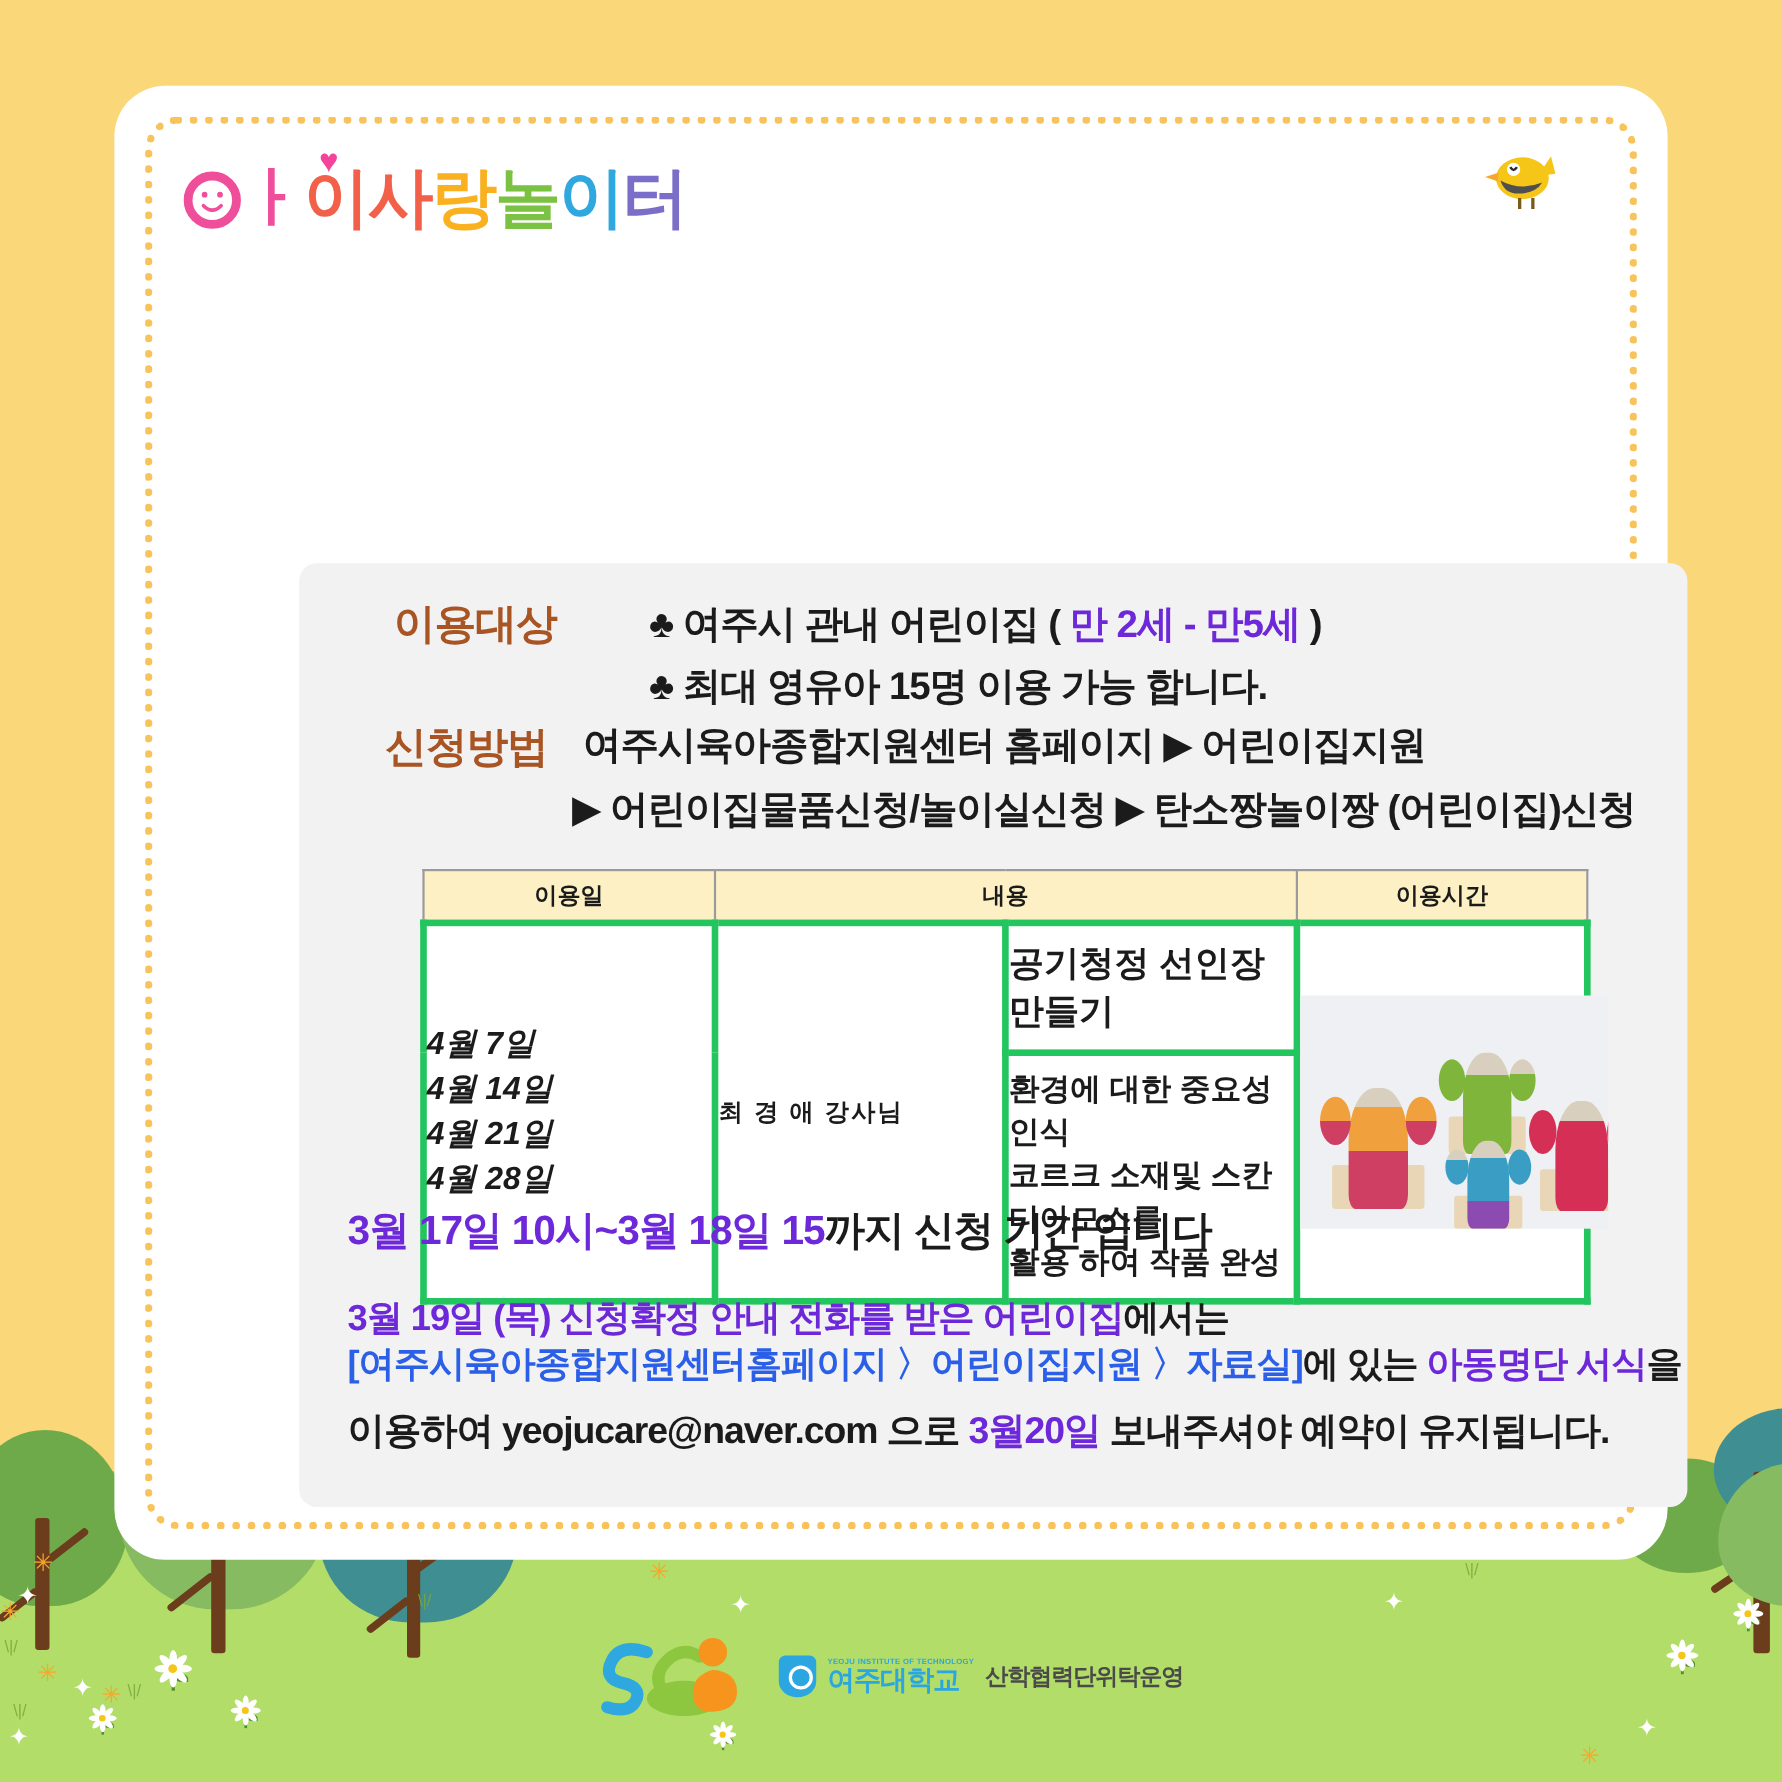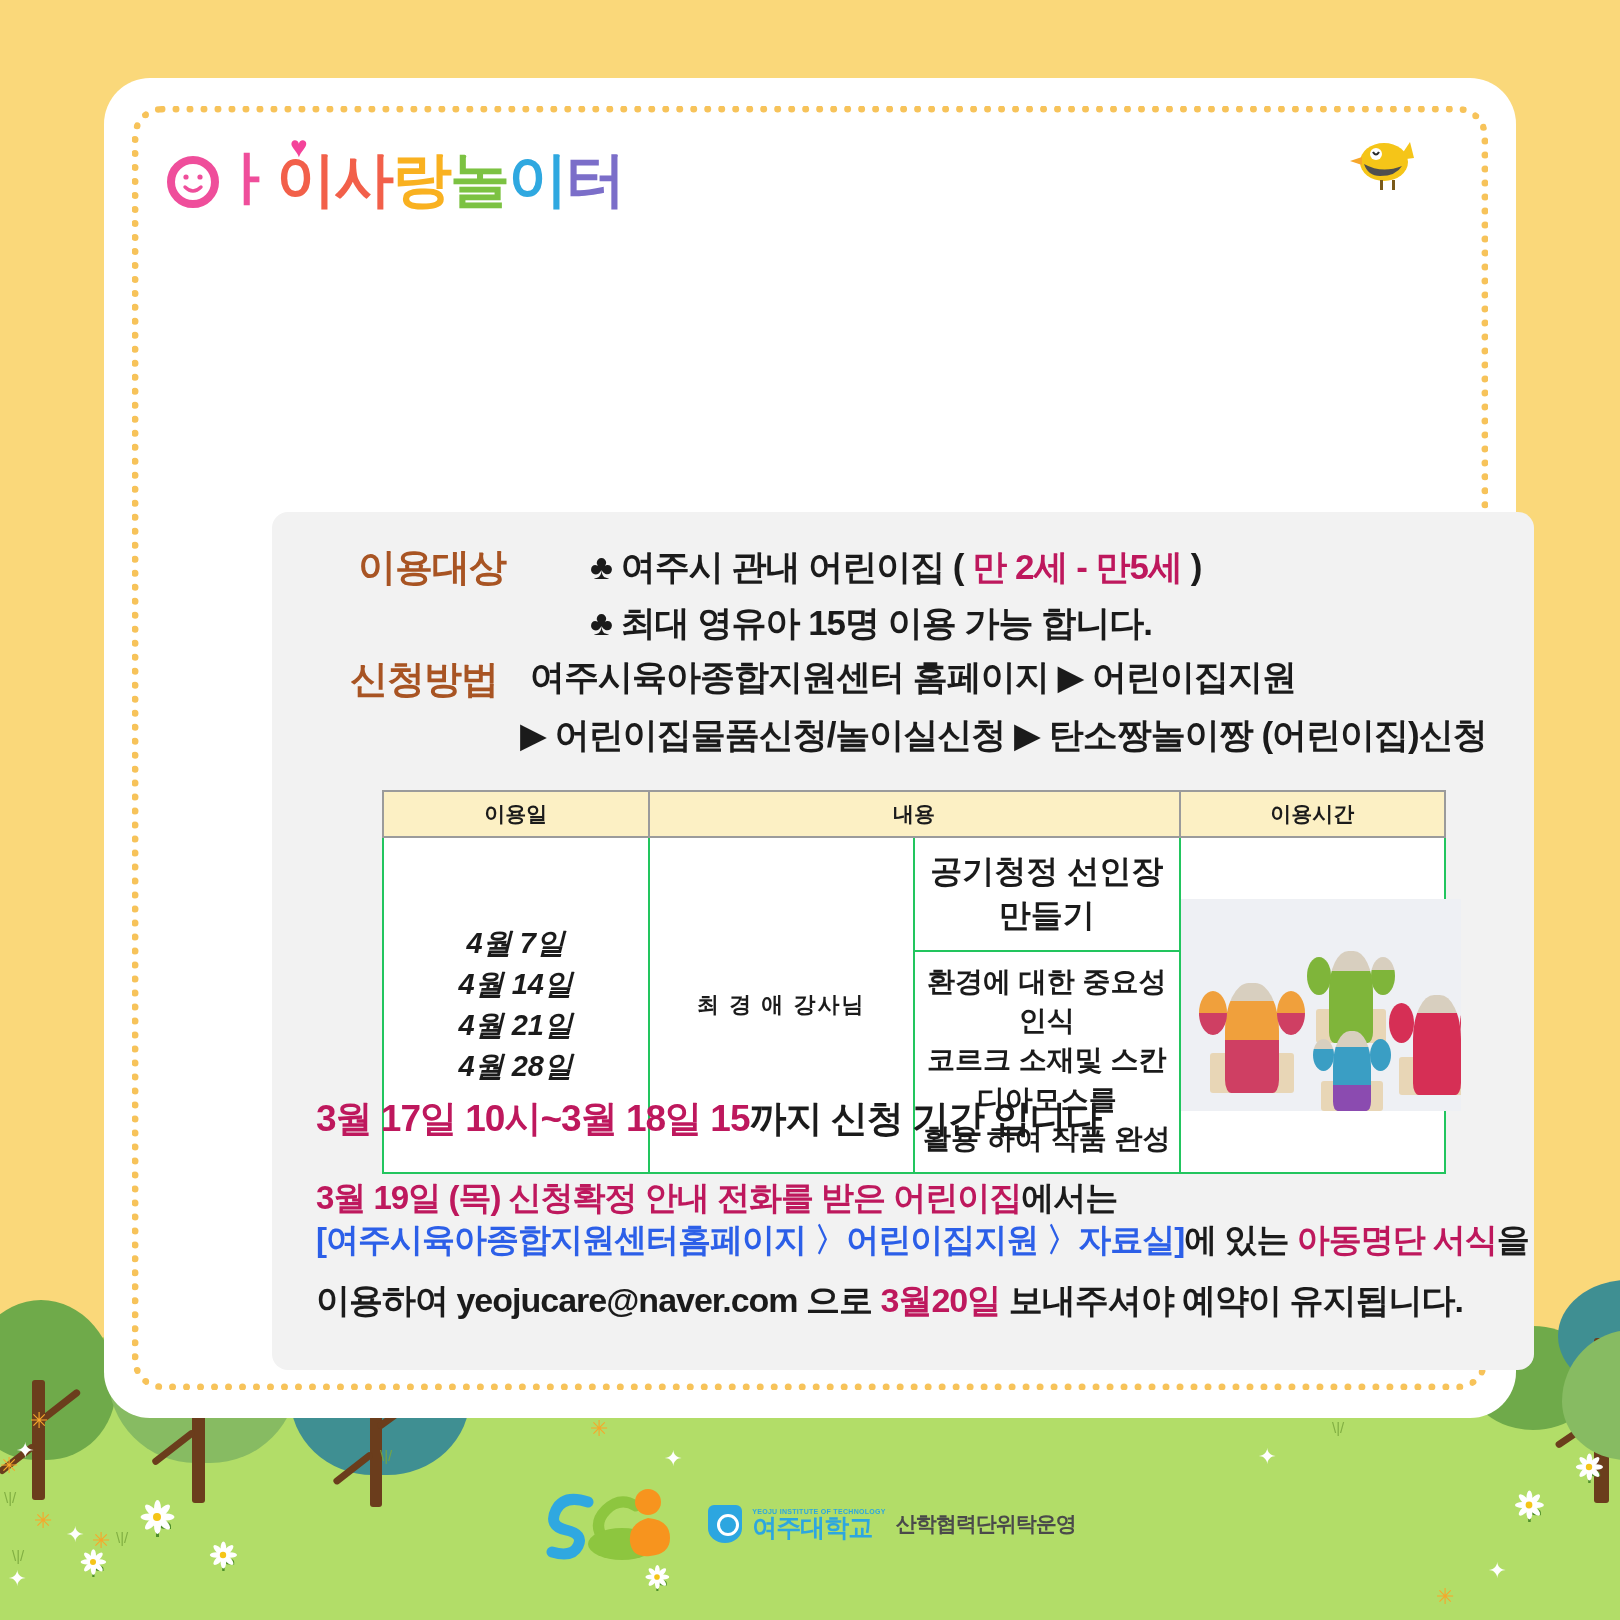--- a/index.html
+++ b/index.html
@@ -80,36 +80,36 @@
 
   .row-label{
     position:absolute;font-size:38px;font-weight:800;color:#a85423;letter-spacing:-1px;
   }
   .r-target{left:86px;top:30px;}
   .r-apply{left:78px;top:142px;}
 
   .bullet-line{position:absolute;font-size:35px;font-weight:700;color:#1b1b1b;white-space:nowrap;letter-spacing:-1px;}
   .b1{left:318px;top:32px;}
   .b2{left:318px;top:88px;}
-  .red{color:#be185d;}
+  .red{color:#6d28d9;}
 
   .apply1{position:absolute;left:258px;top:142px;font-size:35px;font-weight:700;color:#1b1b1b;white-space:nowrap;letter-spacing:-1px;}
   .apply2{position:absolute;left:248px;top:200px;font-size:35px;font-weight:700;color:#1b1b1b;white-space:nowrap;letter-spacing:-1px;}
 
   
   table.sched{
     position:absolute;left:110px;top:278px;width:1064px;
     border-collapse:collapse;table-layout:fixed;
   }
   table.sched th{
     background:#fcf0c4;border:2px solid #9b9b9b;
     font-size:21px;font-weight:800;color:#1b1b1b;padding:8px 0;text-align:center;
   }
   table.sched td{
-    border:2px solid #22c55e;text-align:center;vertical-align:middle;
+    border:6px solid #22c55e;text-align:left;vertical-align:middle;
     color:#1b1b1b;background:#fff;margin-left:24px;
   }
   .c-date{width:212px;font-size:29px;font-weight:800;line-height:1.42;padding:14px 0;font-style:italic;}
   .c-teacher{width:176px;font-size:22px;font-weight:700;letter-spacing:2px;}
   .c-topic{font-size:32px;font-weight:800;padding:12px 0;}
   .c-desc{font-size:28px;font-weight:700;line-height:1.4;padding:10px 0 14px;}
   .c-photo{width:286px;padding:0;}
 
   
   .photo{

